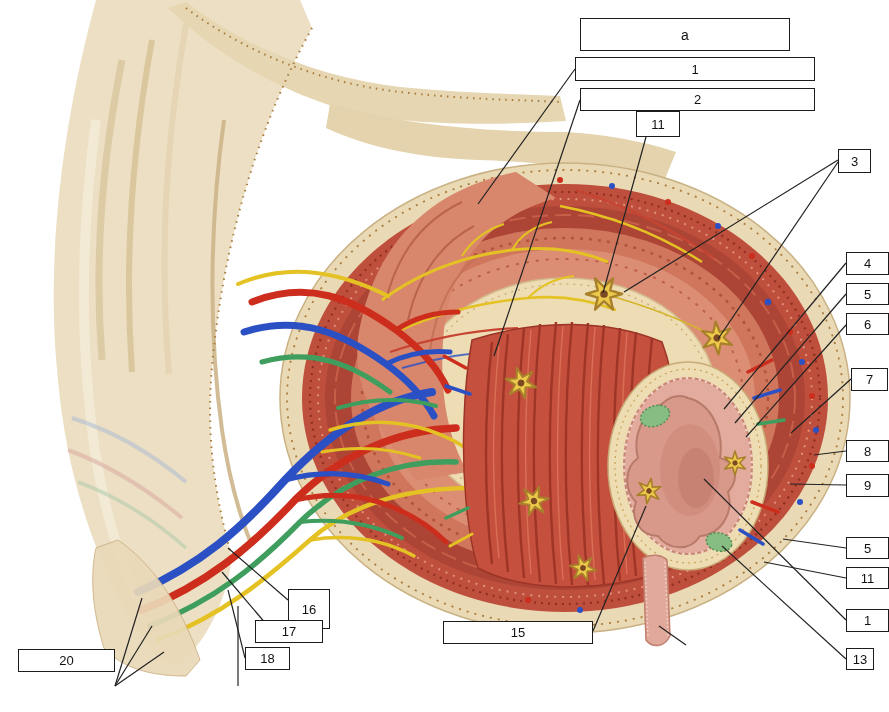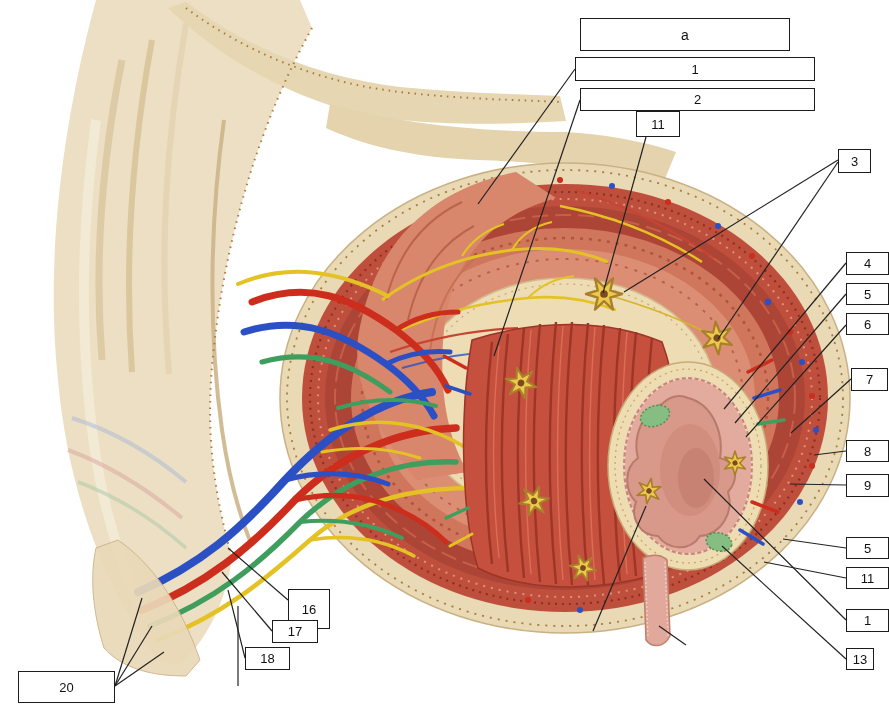--- a/index.html
+++ b/index.html
@@ -211,17 +211,18 @@
 <div class="label-box" style="left:846px;top:252px;width:43px;height:23px">4</div>
 <div class="label-box" style="left:846px;top:283px;width:43px;height:22px">5</div>
 <div class="label-box" style="left:846px;top:313px;width:43px;height:22px">6</div>
 <div class="label-box" style="left:851px;top:368px;width:37px;height:23px">7</div>
 <div class="label-box" style="left:846px;top:440px;width:43px;height:22px">8</div>
 <div class="label-box" style="left:846px;top:474px;width:43px;height:23px">9</div>
 <div class="label-box" style="left:846px;top:537px;width:43px;height:22px">5</div>
 <div class="label-box" style="left:846px;top:567px;width:43px;height:22px">11</div>
 <div class="label-box" style="left:846px;top:609px;width:43px;height:23px">1</div>
 <div class="label-box" style="left:846px;top:648px;width:28px;height:22px">13</div>
+<div class="label-box" style="left:443px;top:621px;width:150px;height:23px">15</div>
 <div class="label-box" style="left:288px;top:589px;width:42px;height:40px">16</div>
-<div class="label-box" style="left:272px;top:620px;width:46px;height:23px">17</div>
+<div class="label-box" style="left:255px;top:620px;width:68px;height:23px">17</div>
 <div class="label-box" style="left:245px;top:647px;width:45px;height:23px">18</div>
-<div class="label-box" style="left:18px;top:671px;width:97px;height:32px">20</div>
+<div class="label-box" style="left:18px;top:649px;width:97px;height:23px">20</div>
 
 </div>
 </body></html>

